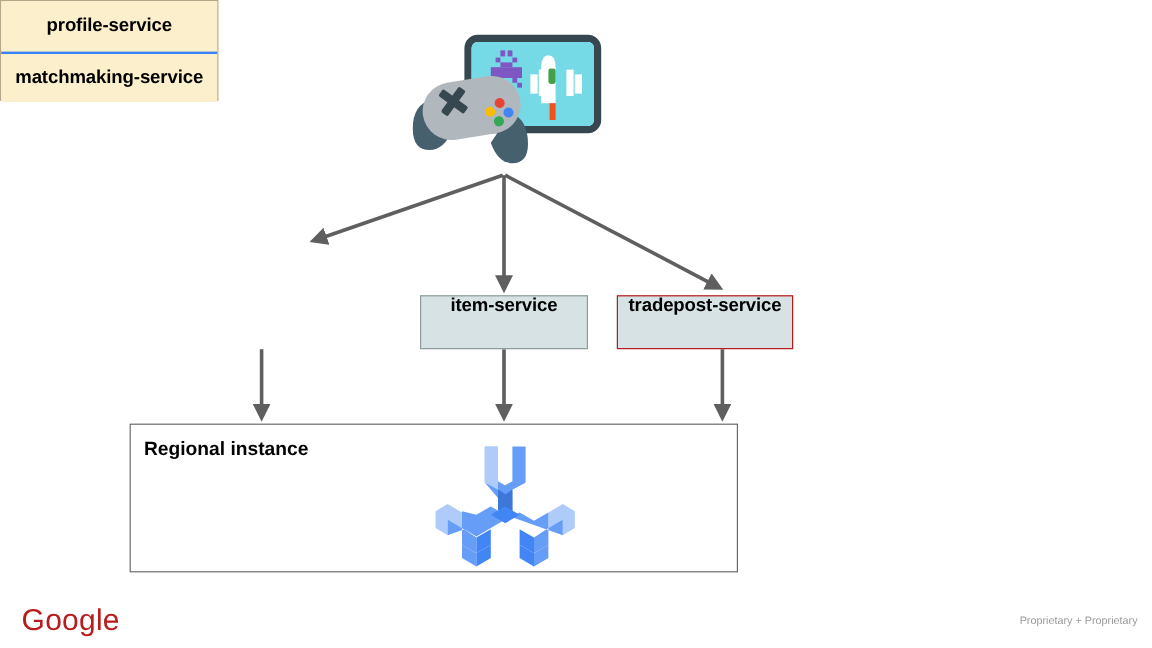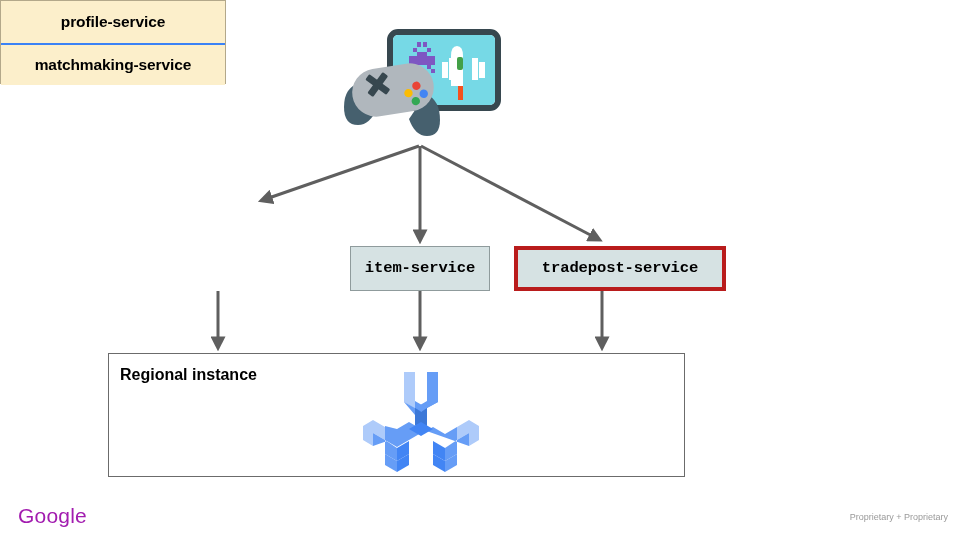--- a/index.html
+++ b/index.html
@@ -29,37 +29,35 @@
     height: 540px;
     pointer-events: none;
   }
 
   
   .svc-box {
     position: absolute;
     box-sizing: border-box;
     border: 1px solid #9a9a93;
     display: flex;
-    align-items: center;
     justify-content: center;
-    font-family: Liberation Mono, monospace;
   }
   .svc-label {
     font-size: 15.5px;
     font-weight: bold;
     color: #000000;
     letter-spacing: -0.1px;
     white-space: nowrap;
     line-height: 1;
   }
 
   #grp-profile {
     left: 107px;
     top: 207px;
-    width: 226px;
+    width: 182px;
     height: 84px;
     display: block;
     border: 1px solid #b3a88a;
     box-sizing: border-box;
     background: #fcefcb;
   }
   .grp-cell {
     box-sizing: border-box;
     height: 42px;
     display: flex;
@@ -75,32 +73,32 @@
     left: 350px;
     top: 246px;
     width: 140px;
     height: 45px;
     background: #d6e2e3;
     border: 1px solid #8f9b9c;
   }
   #box-tradepost {
     left: 514px;
     top: 246px;
-    width: 212px;
+    width: 147px;
     height: 45px;
     background: #d6e2e3;
-    border: 4px solid #b91c1c;
+    border: 1px solid #b91c1c;
   }
 
   
   #regional-box {
     position: absolute;
     left: 108px;
     top: 353px;
-    width: 577px;
+    width: 507px;
     height: 124px;
     box-sizing: border-box;
     border: 1px solid #6b6b6b;
     background: #ffffff;
   }
   #regional-title {
     position: absolute;
     left: 11px;
     top: 13px;
     font-size: 16px;
@@ -123,22 +121,22 @@
     top: 28px;
     width: 170px;
     height: 120px;
   }
 
   
   #footer-logo {
     position: absolute;
     left: 18px;
     top: 505px;
-    font-size: 21px;
-    color: #a21caf;
+    font-size: 25px;
+    color: #b91c1c;
     letter-spacing: 0.2px;
     line-height: 1;
     font-family: "Liberation Sans", sans-serif;
   }
   #footer-note {
     position: absolute;
     right: 12px;
     top: 513px;
     font-size: 9px;
     color: #9a9a9a;

